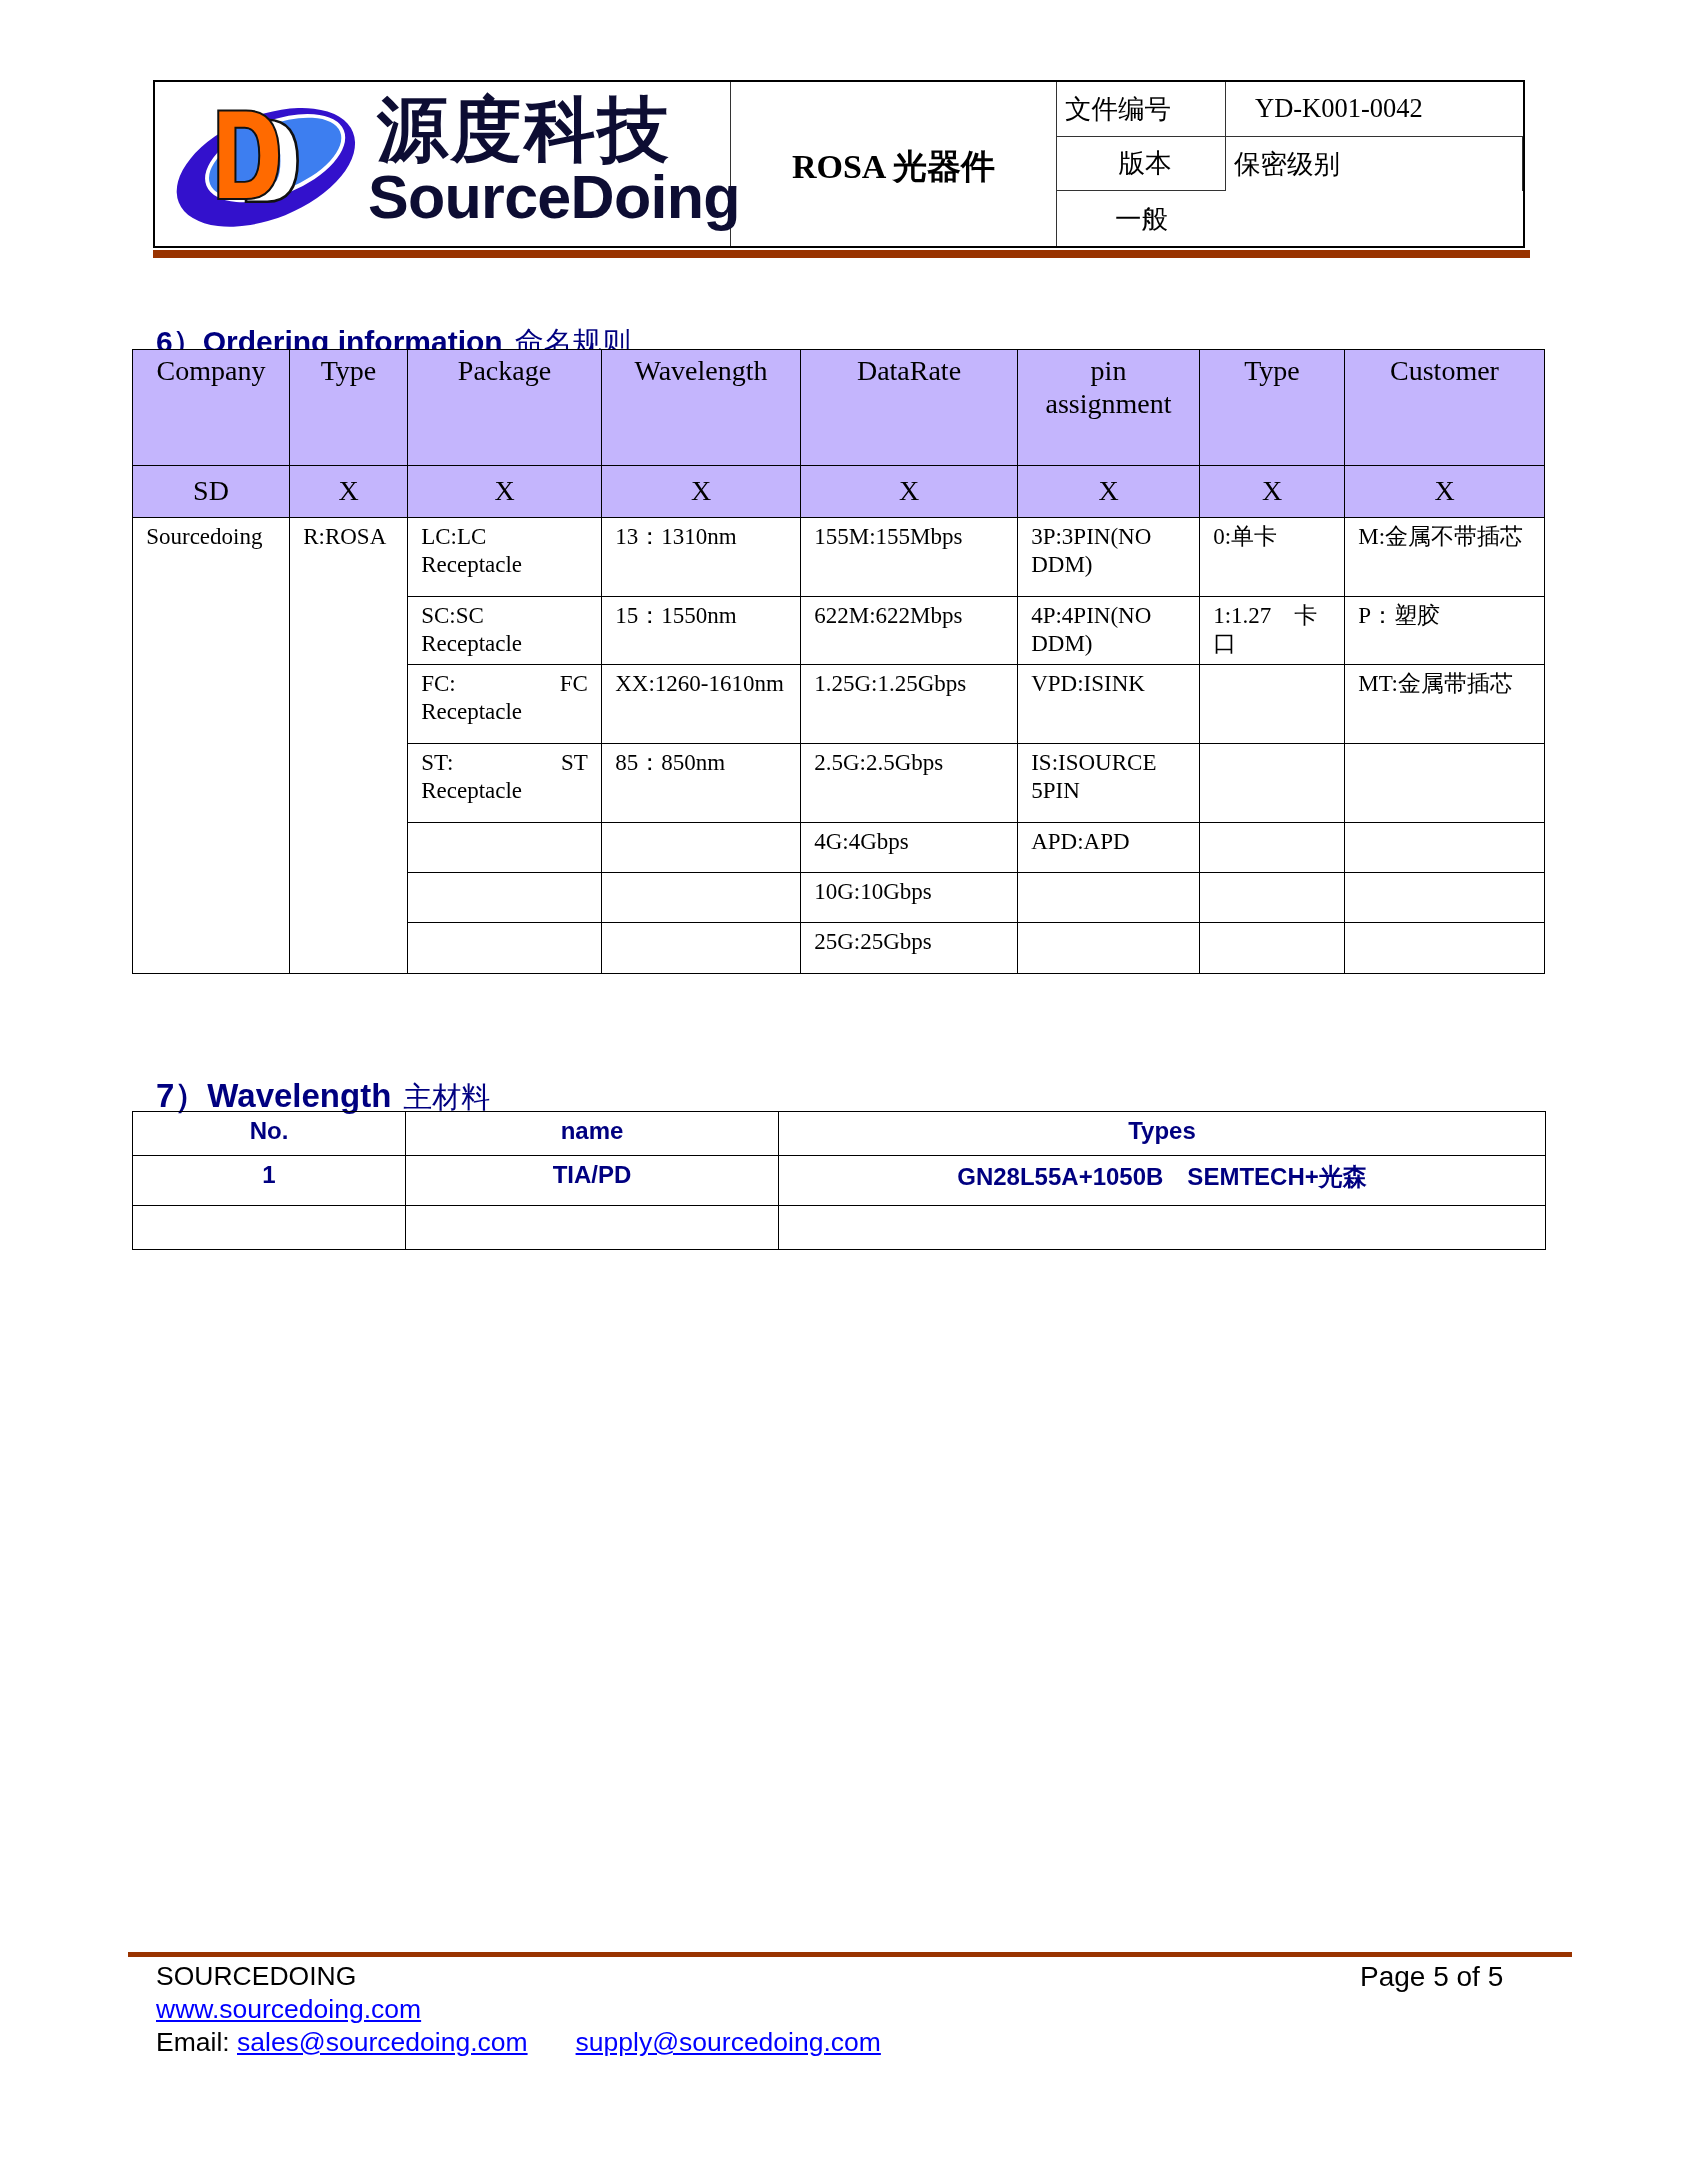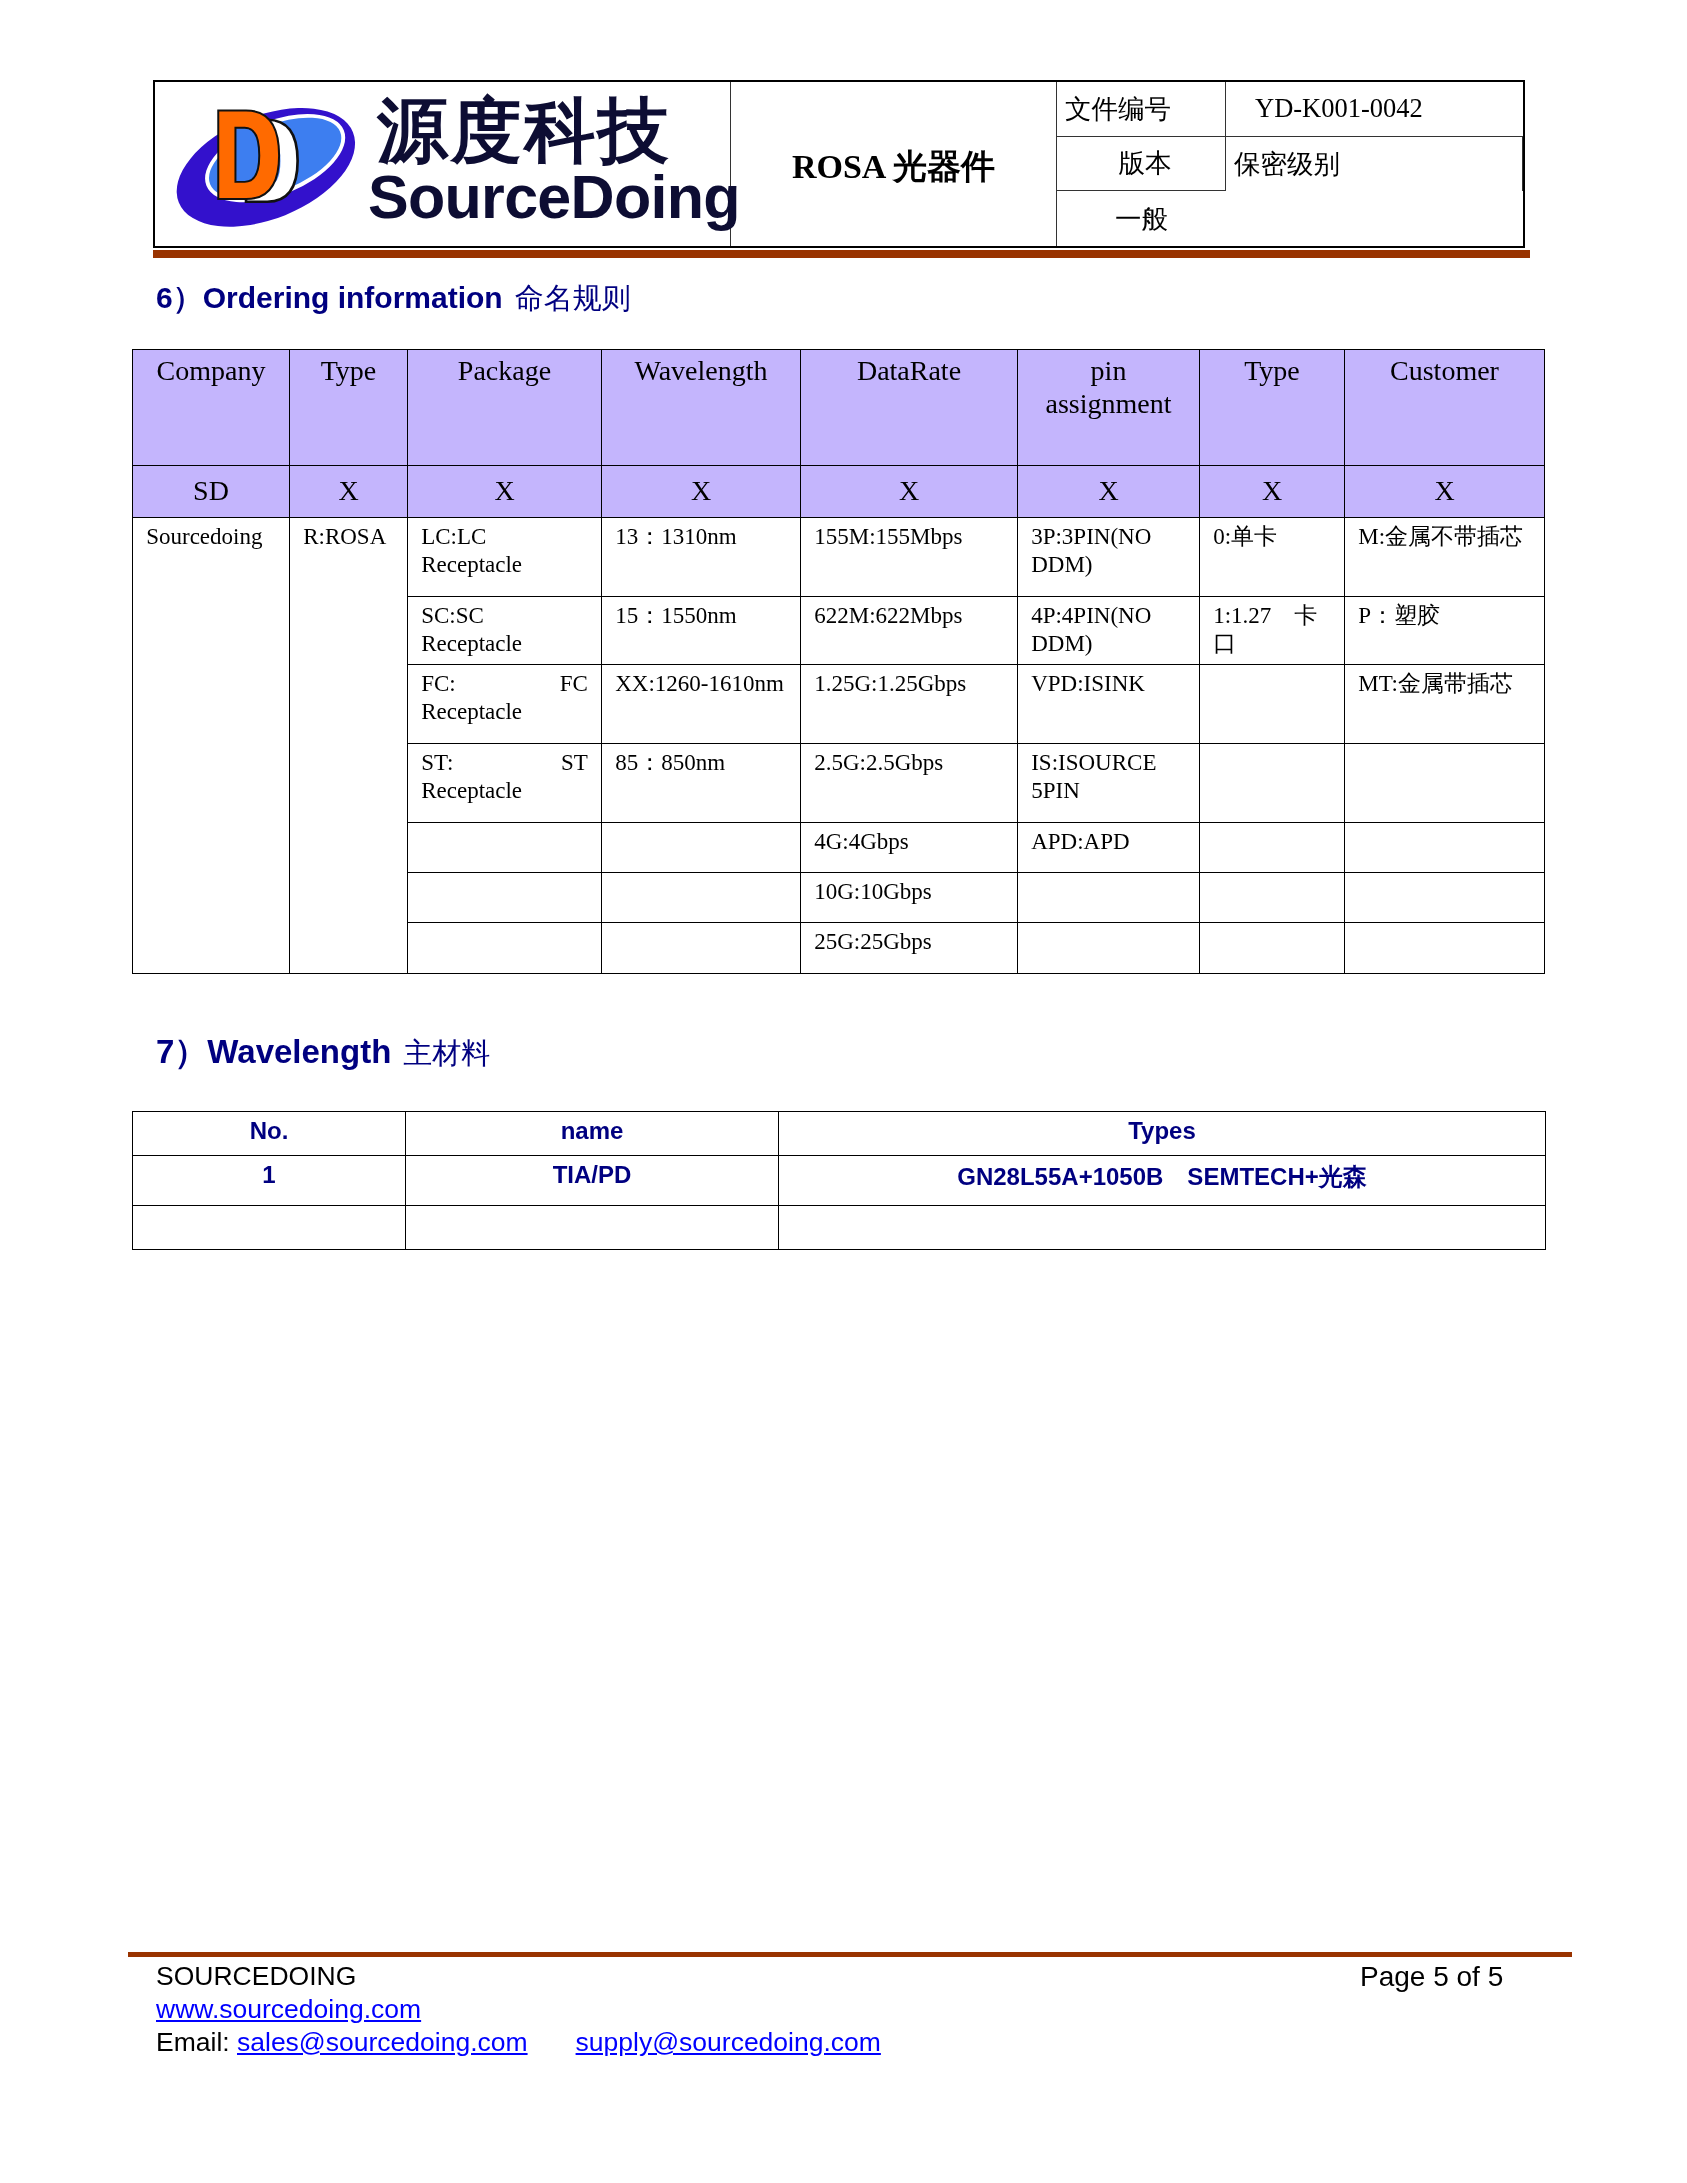--- a/index.html
+++ b/index.html
@@ -17,28 +17,28 @@
   .meta-grid > div { border-bottom:1.3px solid #333; display:flex; align-items:center;
                      font-size:26.5px; box-sizing:border-box; }
   .meta-grid > div:nth-last-child(-n+2) { border-bottom:none; }
   .meta-label { border-right:1.3px solid #333; padding-left:8px; }
   .meta-label.center { justify-content:center; }
   .meta-value { justify-content:center; }
   .meta-value.left { justify-content:flex-start; padding-left:29px; }
   .header-bar { position:absolute; left:153px; top:250px; width:1377px; height:8px; background:#993300; }
 
   .logo-svg { position:absolute; left:13.2px; top:10.6px; }
-  .logo-cn { position:absolute; left:222px; top:13.2px; font-family:Liberation Sans, sans-serif;
+  .logo-cn { position:absolute; left:222px; top:13.2px; font-family:Liberation Serif, serif;
              font-weight:bold; font-size:71px; color:#0d0d33; letter-spacing:2.6px; line-height:1; }
   .logo-en { position:absolute; left:213px; top:85px; font-family:"Liberation Sans",sans-serif;
              font-weight:bold; font-size:61px; color:#0d0d33; line-height:1; letter-spacing:-0.7px; }
 
   
   .section-heading { position:absolute; left:156px; font-family:"Liberation Sans",sans-serif;
-                     font-weight:bold; color:#000080; font-size:30px; white-space:nowrap; }
+                     font-weight:bold; color:#000080; font-size:30px; white-space:nowrap;margin-top:44px; }
   .section-heading .cn { font-family:"DejaVu Sans",sans-serif; font-weight:normal; margin-left:12px; font-size:29px; }
 
   
   table { border-collapse:collapse; position:absolute; table-layout:fixed; }
   .ord { left:132px; top:349px; width:1413px; }
   .ord td, .ord th { border:1.3px solid #000; vertical-align:top; font-size:23px; line-height:28px;
                      padding:5.3px 13.2px; box-sizing:border-box; font-weight:normal; text-align:left; }
   .ord th { background:#c4b5fd; font-weight:normal; font-size:28px; text-align:center; line-height:33px; padding-top:4px; }
   .ord tr.head-row th { height:116px; }
   .ord tr.code-row th { height:52px; vertical-align:middle; }

